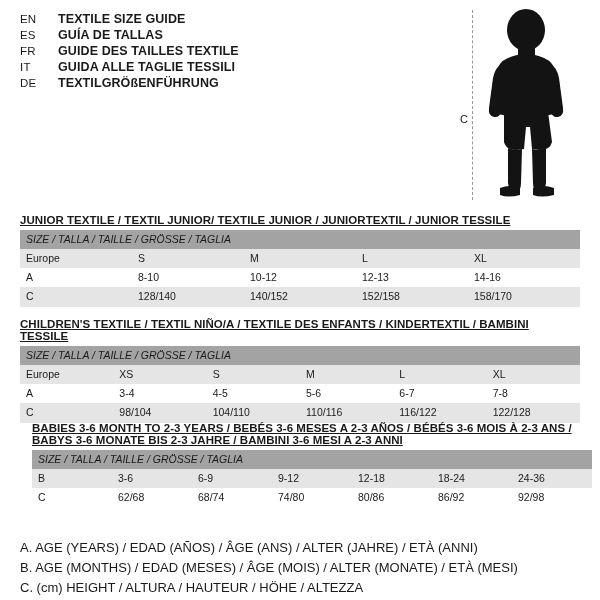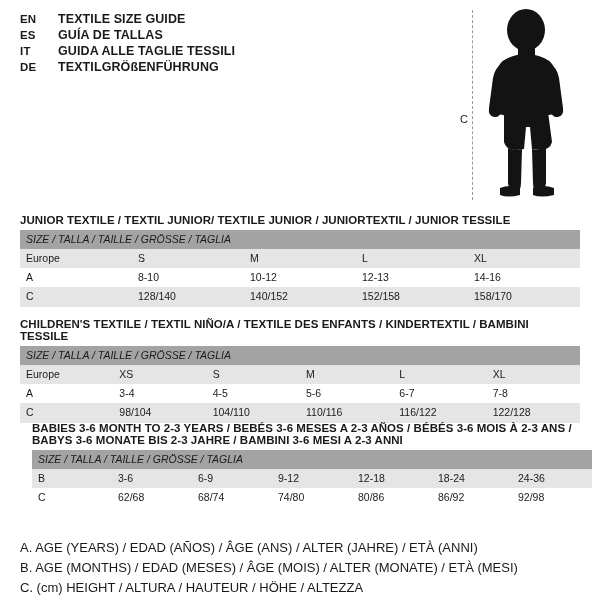--- a/index.html
+++ b/index.html
@@ -29,21 +29,21 @@
     width: 420px;
   }
   .header-row {
     display: flex;
     align-items: baseline;
     margin-bottom: 2px;
   }
   .lang-code {
     width: 38px;
     font-size: 11.5px;
-    font-weight: bold;
+    font-weight: normal;
     letter-spacing: 0.2px;
   }
   .lang-title {
     font-size: 12.5px;
     font-weight: bold;
     letter-spacing: 0.1px;
   }
 
   
   .figure-area {
@@ -79,20 +79,21 @@
   .section {
     position: absolute;
     left: 20px;
     width: 560px;
   }
   .section-title {
     font-size: 11.5px;
     font-weight: bold;
     margin-bottom: 4px;
     letter-spacing: 0.05px;
+    text-decoration: underline;
   }
   table.size-table {
     border-collapse: collapse;
     width: 560px;
     table-layout: fixed;
   }
   table.size-table td {
     font-size: 10.5px;
     padding: 3px 0 3px 6px;
     vertical-align: middle;
@@ -131,20 +132,24 @@
 <div class="page">
 
   <div class="header">
     <div class="header-row">
       <div class="lang-code">EN</div>
       <div class="lang-title">TEXTILE SIZE GUIDE</div>
     </div>
     <div class="header-row">
       <div class="lang-code">ES</div>
       <div class="lang-title">GUÍA DE TALLAS</div>
+    </div>
+    <div class="header-row">
+      <div class="lang-code">FR</div>
+      <div class="lang-title">GUIDE DES TAILLES TEXTILE</div>
     </div>
     <div class="header-row">
       <div class="lang-code">IT</div>
       <div class="lang-title">GUIDA ALLE TAGLIE TESSILI</div>
     </div>
     <div class="header-row">
       <div class="lang-code">DE</div>
       <div class="lang-title">TEXTILGRÖßENFÜHRUNG</div>
     </div>
   </div>

